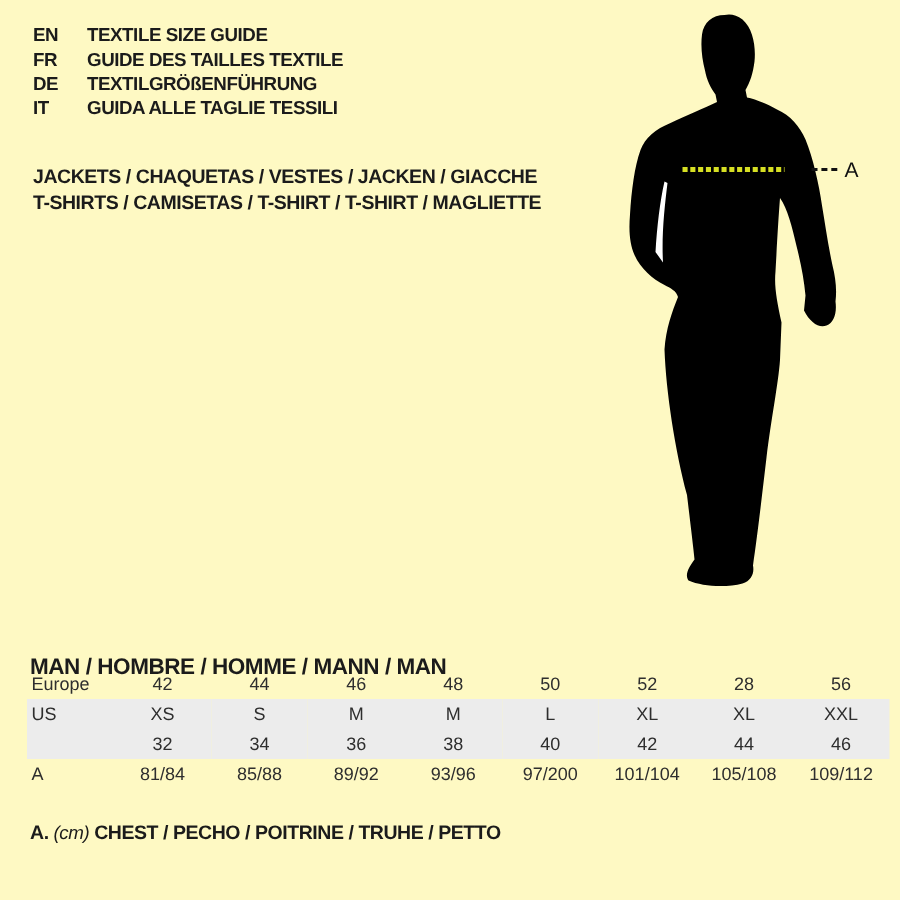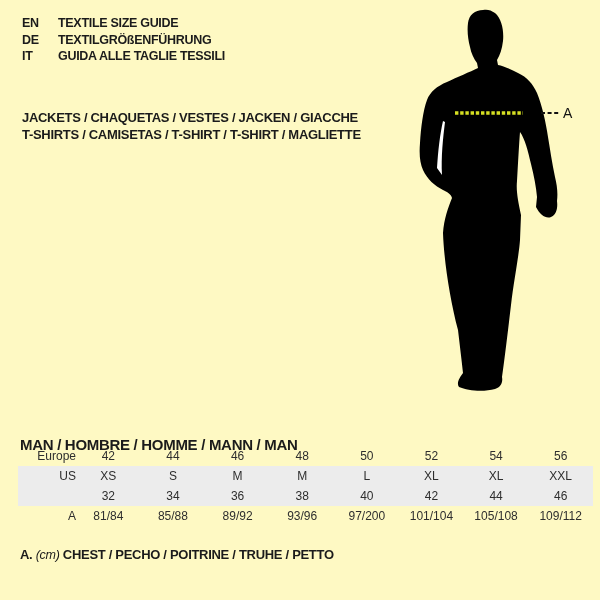--- a/index.html
+++ b/index.html
@@ -18,36 +18,40 @@
   .figure-svg{position:absolute;left:400px;top:5px;}
 
   
   .section-title{position:absolute;left:20px;top:420px;font-weight:700;font-size:15px;letter-spacing:-0.3px;white-space:nowrap;margin-top:16px;}
 
   
   .size-table{position:absolute;left:18px;top:446px;width:575px;border-collapse:collapse;table-layout:fixed;font-size:12px;color:#2e2e2e;}
   .size-table td{padding:0;vertical-align:middle;text-align:center;height:20px;line-height:20px;}
   .size-table col.label-col{width:58px;}
   .size-table tr.thead td{background:#c5c5c5;font-weight:700;font-size:12.5px;text-align:left;padding-left:3px;height:19px;line-height:19px;letter-spacing:-0.3px;color:#333;}
-  .size-table td.row-label{text-align:right;padding-left:3px;}
+  .size-table td.row-label{text-align:left;padding-left:3px;}
   .size-table tr.shaded td{background:#ececec;}
 
   
   .footnote{position:absolute;left:20px;top:547px;font-size:13px;font-weight:700;letter-spacing:-0.3px;white-space:nowrap;}
   .footnote .unit{font-weight:400;font-size:12.5px;font-style:italic;}
 </style>
 </head>
 <body>
 
 <div class="canvas">
 
   <div class="lang-block">
     <div class="lang-row">
       <span class="lang-code">EN</span>
       <span>TEXTILE SIZE GUIDE</span>
+    </div>
+    <div class="lang-row">
+      <span class="lang-code">FR</span>
+      <span>GUIDE DES TAILLES TEXTILE</span>
     </div>
     <div class="lang-row">
       <span class="lang-code">DE</span>
       <span>TEXTILGRÖßENFÜHRUNG</span>
     </div>
     <div class="lang-row">
       <span class="lang-code">IT</span>
       <span>GUIDA ALLE TAGLIE TESSILI</span>
     </div>
   </div>
@@ -116,21 +120,21 @@
     </colgroup>
     <tbody>
       <tr>
         <td class="row-label">Europe</td>
         <td>42</td>
         <td>44</td>
         <td>46</td>
         <td>48</td>
         <td>50</td>
         <td>52</td>
-        <td>54</td>
+        <td>28</td>
         <td>56</td>
       </tr>
       <tr class="shaded">
         <td class="row-label">US</td>
         <td>XS</td>
         <td>S</td>
         <td>M</td>
         <td>M</td>
         <td>L</td>
         <td>XL</td>

